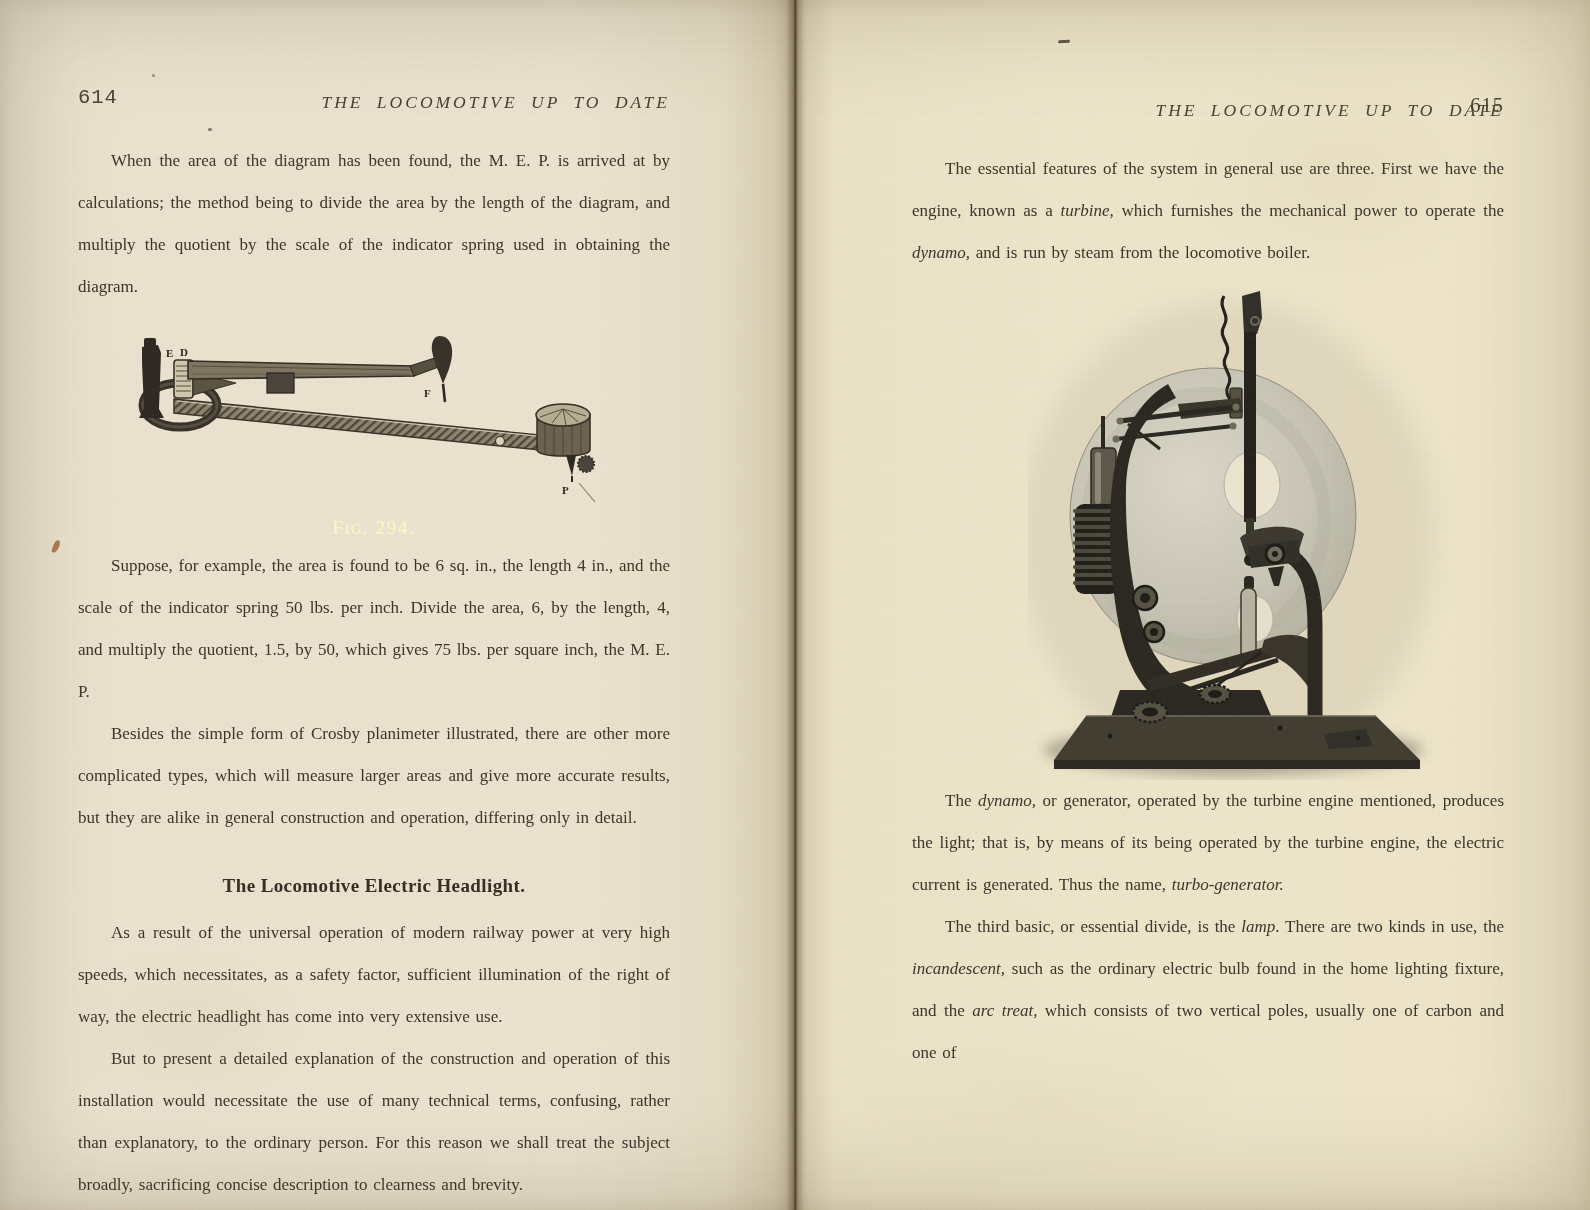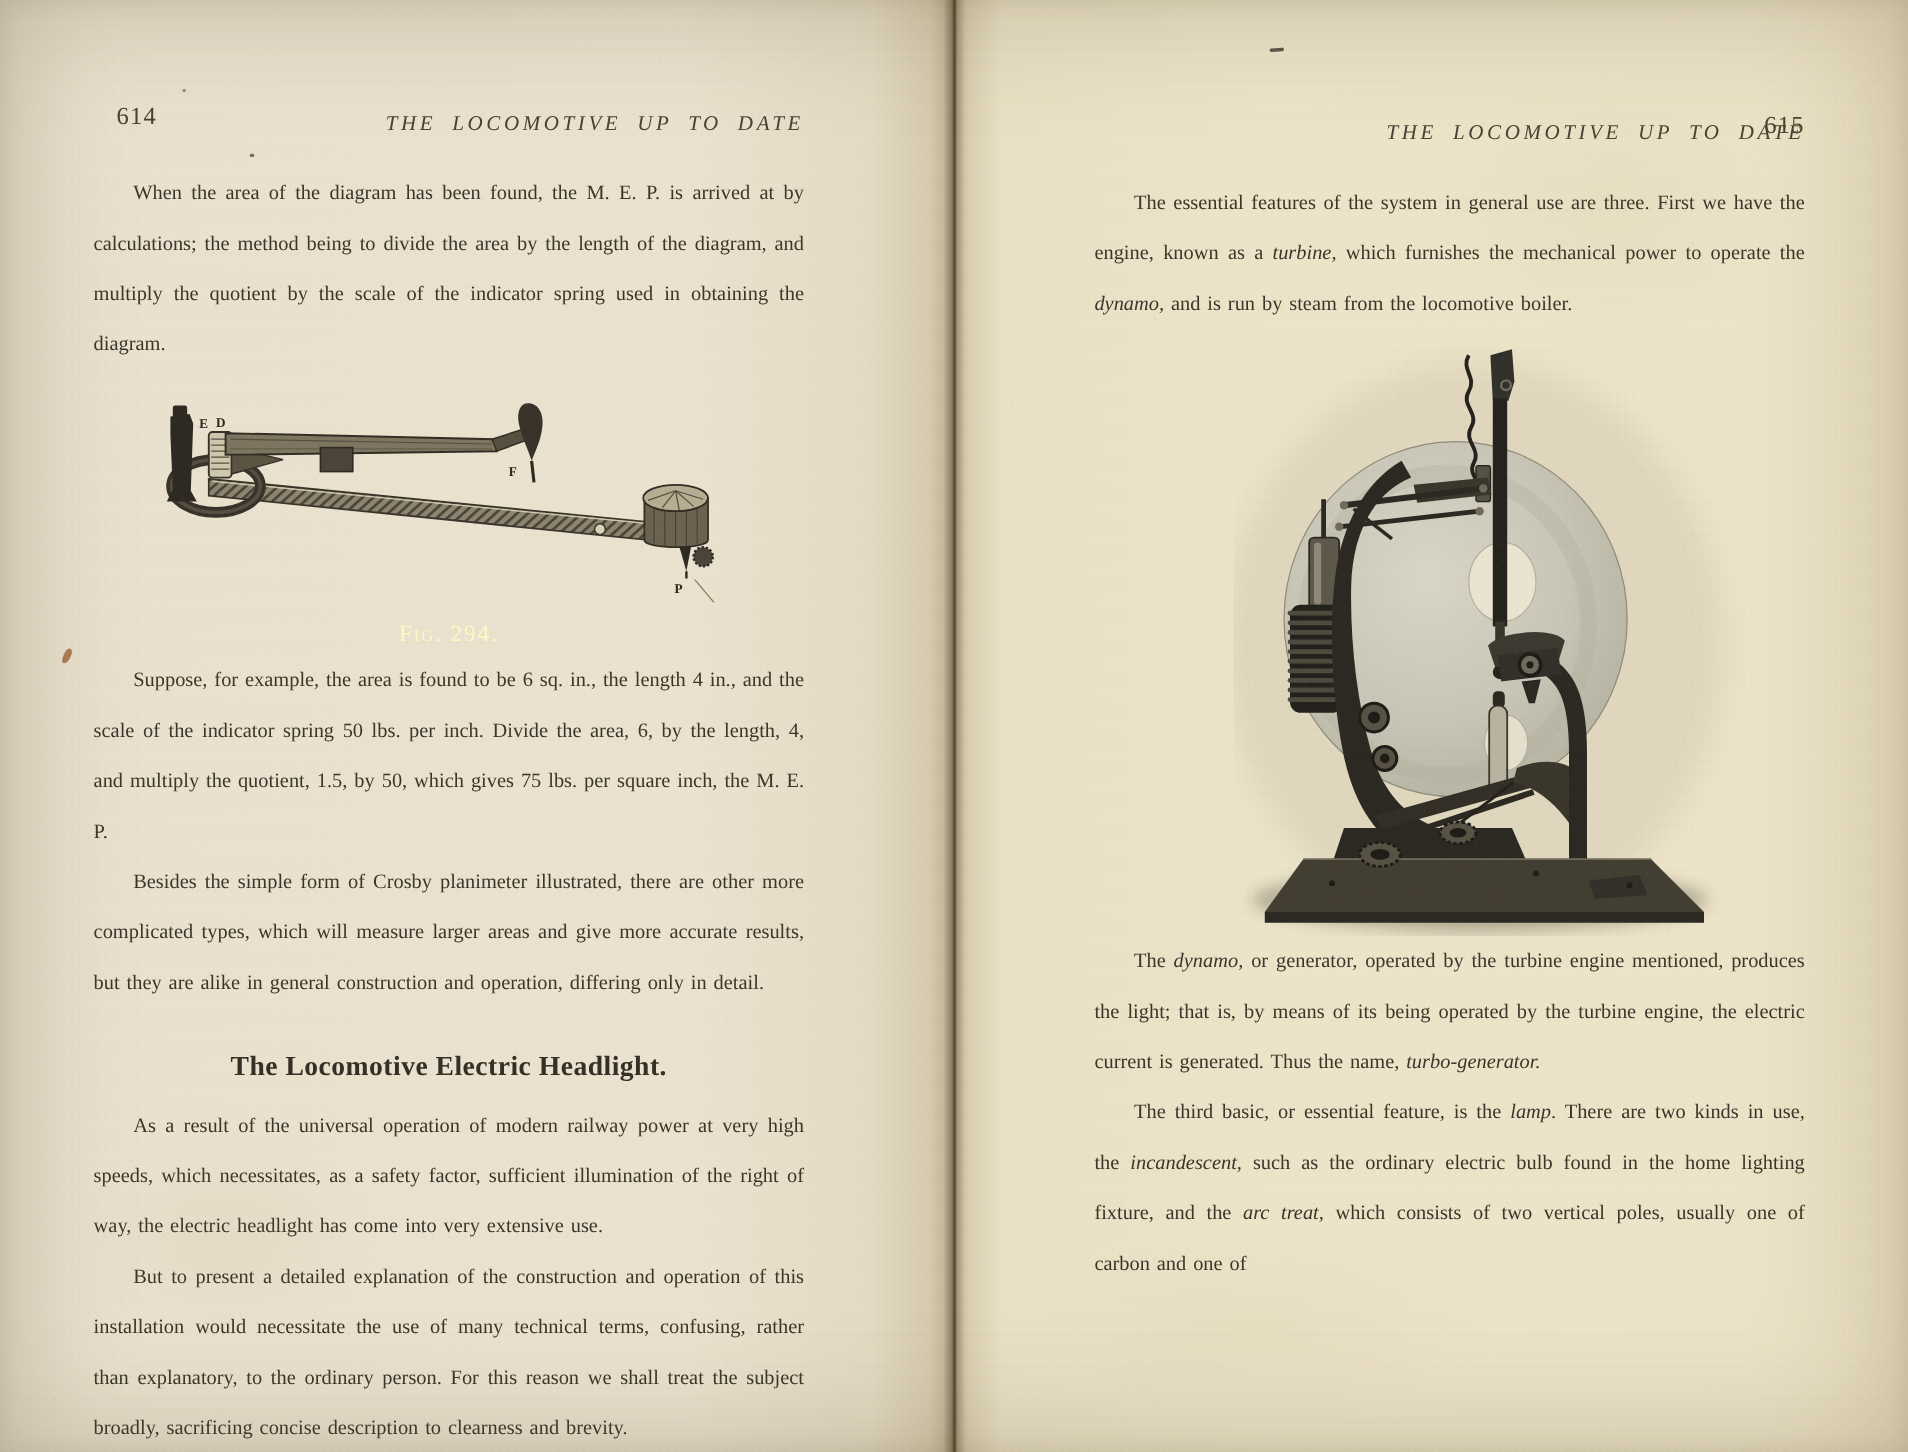--- a/index.html
+++ b/index.html
@@ -29,28 +29,28 @@
       radial-gradient(rgba(255,250,230,.05) 1px,transparent 1.2px);
     background-size:7px 9px,11px 13px;background-position:0 0,4px 6px;}
   .blotch{position:absolute;border-radius:50%;pointer-events:none;}
   
   .col{position:absolute;width:592px;}
   .col-left{left:78px;top:86px;}
   .col-right{left:912px;top:94px;}
   .head{position:relative;height:34px;margin-bottom:20px;color:#4a4335;}
   .runhead{text-align:right;font-size:17.5px;letter-spacing:3px;word-spacing:6px;padding-top:6px;font-style:italic;}
   .pagenum{position:absolute;top:0;font-size:20.5px;letter-spacing:1px;}
-  .pagenum.pn-left{left:19px;}
+  .pagenum.pn-left{left:0;font-family:Liberation Mono, monospace;}
   .pagenum.pn-right{right:0;text-align:center;}
   .para{
     font-size:17px;line-height:42px;margin:0;
     text-align:justify;text-indent:33px;word-spacing:1.5px;
   }
   .sec-head{
-    font-size:23px;font-weight:bold;text-align:center;
+    font-size:19px;font-weight:bold;text-align:center;
     margin:36px 0 15px 0;letter-spacing:.4px;color:#352f25;
   }
   .figure{text-align:center;}
   .fig-294{margin-top:25px;}
   .fig-295{margin-top:14px;text-align:left;}
   .fig-295 svg{margin-left:116px;display:block;}
   .caption{
     text-align:center;font-size:19.5px;letter-spacing:1.5px;
     font-variant:small-caps;color:#fef9c3;
   }
@@ -264,21 +264,21 @@
         <ellipse cx="122" cy="424" rx="8" ry="4.5" fill="#1f1d18"></ellipse>
         <ellipse cx="187" cy="406" rx="15" ry="9" fill="#575244" stroke="#1f1d18" stroke-width="2.4" stroke-dasharray="3 2"></ellipse>
         <ellipse cx="187" cy="406" rx="7" ry="4" fill="#1f1d18"></ellipse>
         <circle cx="82" cy="448" r="2.5" fill="#1f1d18"></circle>
         <circle cx="330" cy="450" r="2.5" fill="#1f1d18"></circle>
         <circle cx="252" cy="440" r="2.5" fill="#1f1d18"></circle>
       </svg>
     </div>
 
     <p class="para"><span>The </span><i>dynamo,</i><span> or generator, operated by the turbine engine mentioned, produces the light; that is, by means of its being operated by the turbine engine, the electric current is generated. Thus the name, </span><i>turbo-generator.</i></p>
-    <p class="para"><span>The third basic, or essential feature, is the </span><i>lamp</i><span>.  There are two kinds in use, the </span><i>incandescent,</i><span> such as the ordinary electric bulb found in the home lighting fixture, and the </span><i>arc treat,</i><span> which consists of two vertical poles, usually one of carbon and one of</span></p>
+    <p class="para"><span>The third basic, or essential divide, is the </span><i>lamp</i><span>.  There are two kinds in use, the </span><i>incandescent,</i><span> such as the ordinary electric bulb found in the home lighting fixture, and the </span><i>arc treat,</i><span> which consists of two vertical poles, usually one of carbon and one of</span></p>
   </div>
 
   <div class="speck speck-comma"></div>
   <div class="speck speck-dash"></div>
   <div class="speck speck-dot1"></div>
   <div class="speck speck-dot2"></div>
 
   <div class="blotch" style="left:60px;top:940px;width:260px;height:180px;background:radial-gradient(rgba(150,120,70,.06),transparent 70%);"></div>
   <div class="blotch" style="left:1180px;top:60px;width:320px;height:220px;background:radial-gradient(rgba(150,120,70,.05),transparent 70%);"></div>
   <div class="blotch" style="left:850px;top:1020px;width:400px;height:170px;background:radial-gradient(rgba(150,120,70,.05),transparent 70%);"></div>

